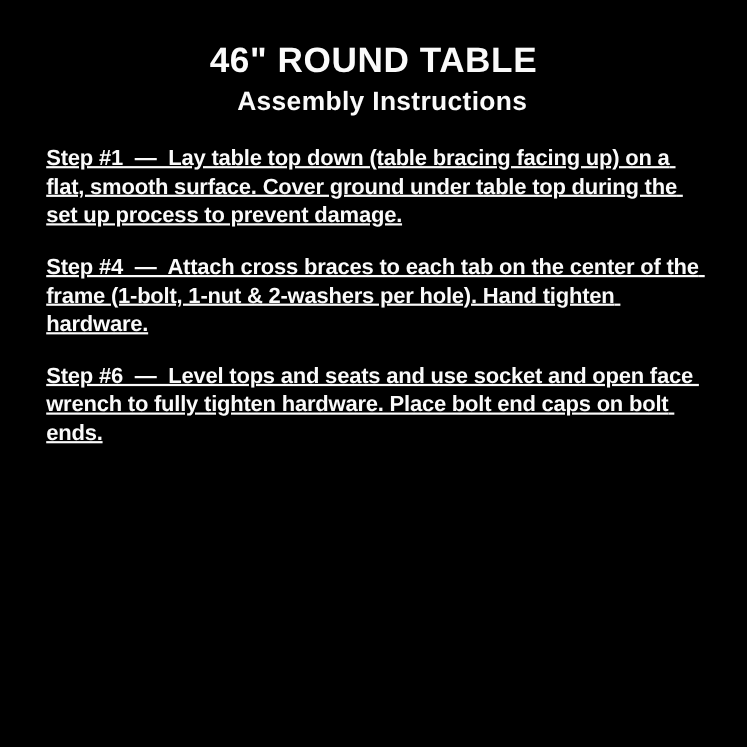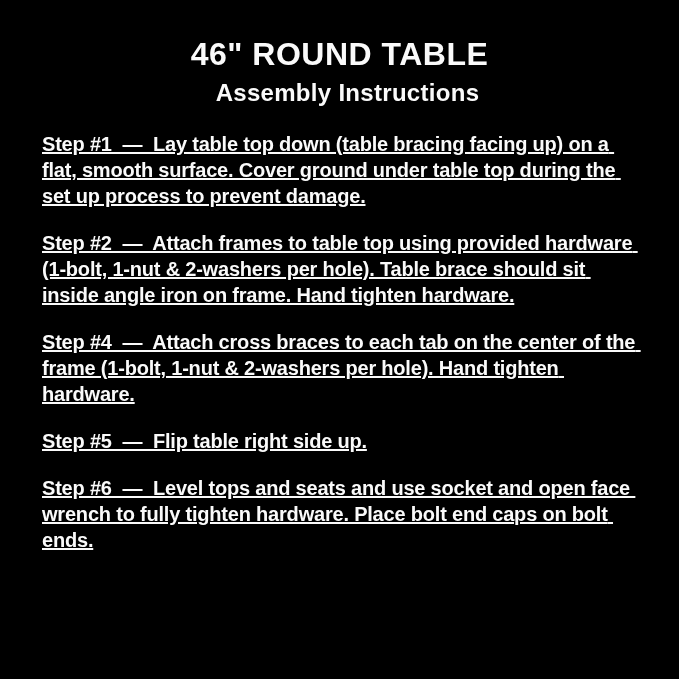--- a/index.html
+++ b/index.html
@@ -53,18 +53,16 @@
   }
 </style>
 </head>
 <body>
 
 <main class="card">
   <h1 class="title">46" ROUND TABLE</h1>
   <h2 class="subtitle">Assembly Instructions</h2>
   <section class="steps">
     <p class="step">Step #1  —  Lay table top down (table bracing facing up) on a flat, smooth surface. Cover ground under table top during the set up process to prevent damage.</p>
-    <p class="step">Step #2  —  Attach frames to table top using provided hardware (1-bolt, 1-nut &amp; 2-washers per hole). Table brace should sit inside angle iron on frame. Hand tighten hardware.</p>
     <p class="step">Step #4  —  Attach cross braces to each tab on the center of the frame (1-bolt, 1-nut &amp; 2-washers per hole). Hand tighten hardware.</p>
-    <p class="step">Step #5  —  Flip table right side up.</p>
     <p class="step">Step #6  —  Level tops and seats and use socket and open face wrench to fully tighten hardware. Place bolt end caps on bolt ends.</p>
   </section>
 </main>
 
 </body></html>

